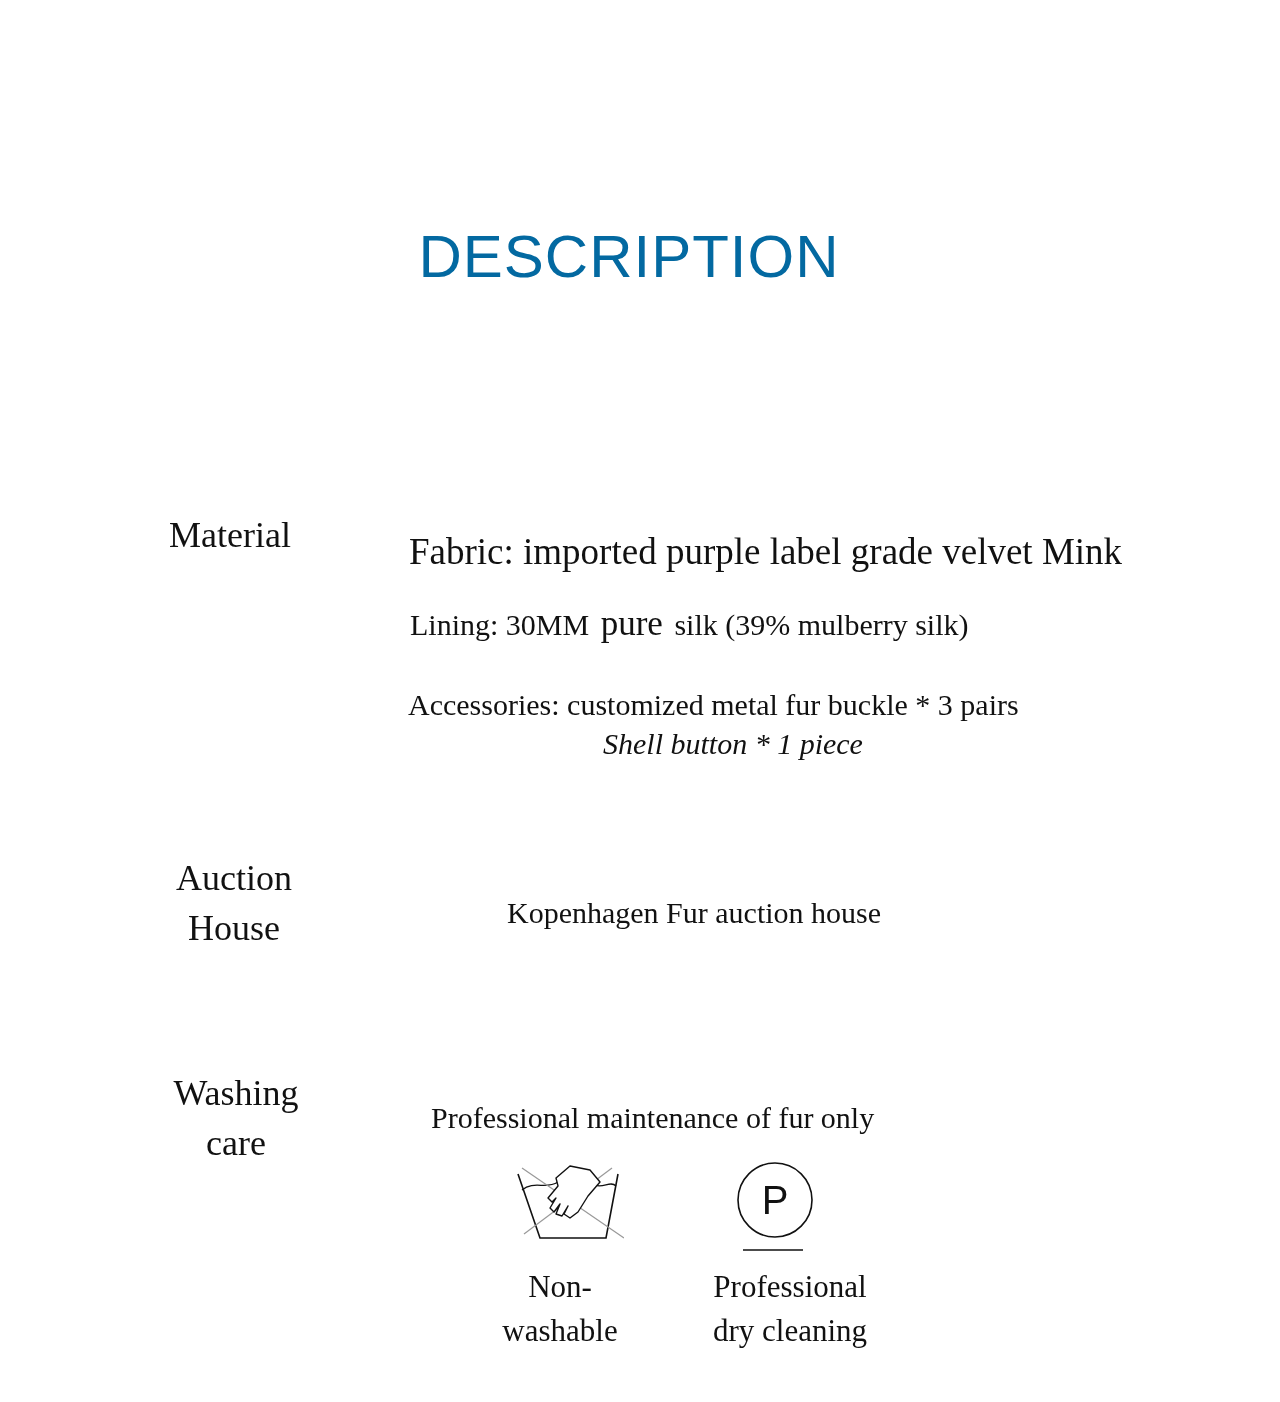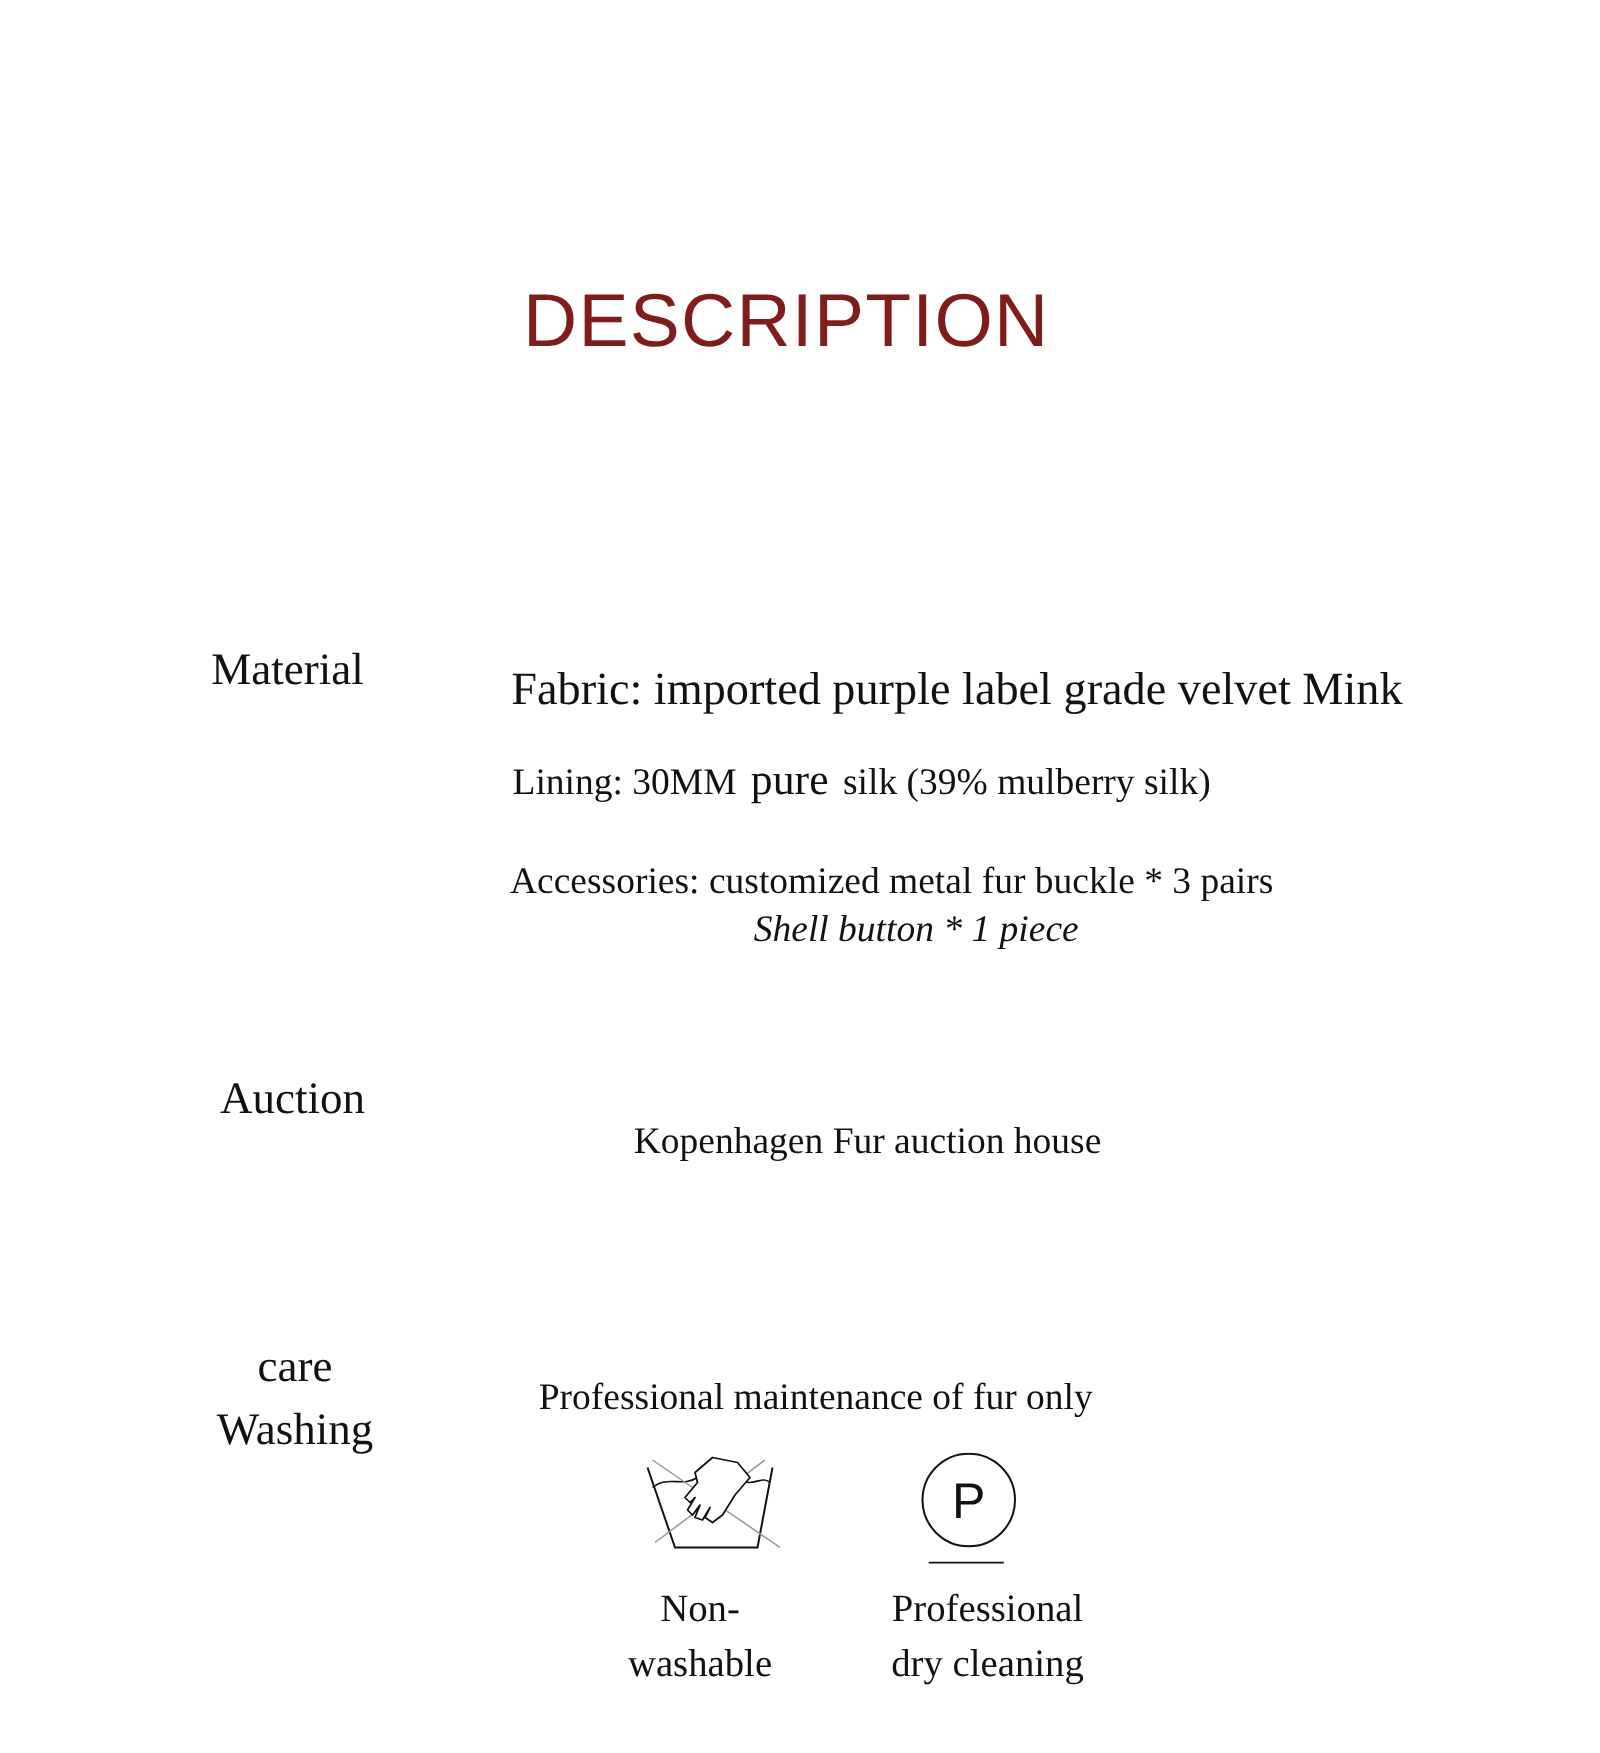--- a/index.html
+++ b/index.html
@@ -1,21 +1,21 @@
 <!DOCTYPE html>
 <html><head>
 <meta charset="utf-8">
 <style>
   html, body { margin: 0; padding: 0; background: #ffffff; }
   body { width: 1280px; height: 1402px; position: relative; overflow: hidden; color: #111111; }
   .abs { position: absolute; white-space: nowrap; }
   .title {
     left: 0; width: 1258px; top: 222px; text-align: center;
     font-family: "Liberation Sans", sans-serif; font-size: 60px; letter-spacing: 1px;
-    color: #7f1d1d; line-height: 70px;
+    color: #0369a1; line-height: 70px;
   }
   .serif { font-family: "Liberation Serif", serif; }
   .label { font-size: 36px; line-height: 50px; text-align: center; }
   .txt-sm { font-size: 30px; line-height: 40px; }
   .icon { position: absolute; }
   .caption { font-size: 31px; line-height: 44px; text-align: center; }
 </style>
 </head>
 <body>
 
@@ -28,26 +28,27 @@
 <div class="abs serif txt-sm" style="left:410px; top:604px;">
   <span>Lining: 30MM</span>
   <span style="font-size:35px; margin:0 4px;">pure</span>
   <span>silk (39% mulberry silk)</span>
 </div>
 <div class="abs serif txt-sm" style="left:408px; top:685px;">Accessories: customized metal fur buckle * 3 pairs</div>
 <div class="abs serif txt-sm" style="left:603px; top:724px;font-style:italic;">Shell button * 1 piece</div>
 
 <div class="abs serif label" style="left:134px; top:853px; width:200px;">
   <div>Auction</div>
+  <div>House</div>
 </div>
 <div class="abs serif txt-sm" style="left:507px; top:893px;">Kopenhagen Fur auction house</div>
 
 <div class="abs serif label" style="left:136px; top:1068px; width:200px;">
+  <div>Washing</div>
   <div>care</div>
-  <div>Washing</div>
 </div>
 <div class="abs serif txt-sm" style="left:431px; top:1098px;">Professional maintenance of fur only</div>
 
 <svg class="icon" style="left:512px; top:1160px;" width="112" height="82" viewBox="0 0 112 82">
   <path d="M6 14 L28 78 L94 78 L106 14" fill="none" stroke="#111" stroke-width="1.6"></path>
   <path d="M10 30 C22 20 34 30 46 22 M80 24 C90 30 98 20 104 26" fill="none" stroke="#111" stroke-width="1.3"></path>
   <line x1="10" y1="8" x2="112" y2="78" stroke="#999" stroke-width="1.2"></line>
   <line x1="100" y1="8" x2="12" y2="74" stroke="#999" stroke-width="1.2"></line>
   <path d="M44 18 L58 6 L78 10 L88 22 L76 36 L66 52 L58 58 L52 54 L56 46 L50 56 L44 54 L48 44 L42 52 L38 48 L44 38 L40 42 L36 38 L46 26 Z" fill="#fff" stroke="#111" stroke-width="1.4" stroke-linejoin="round"></path>
 </svg>

